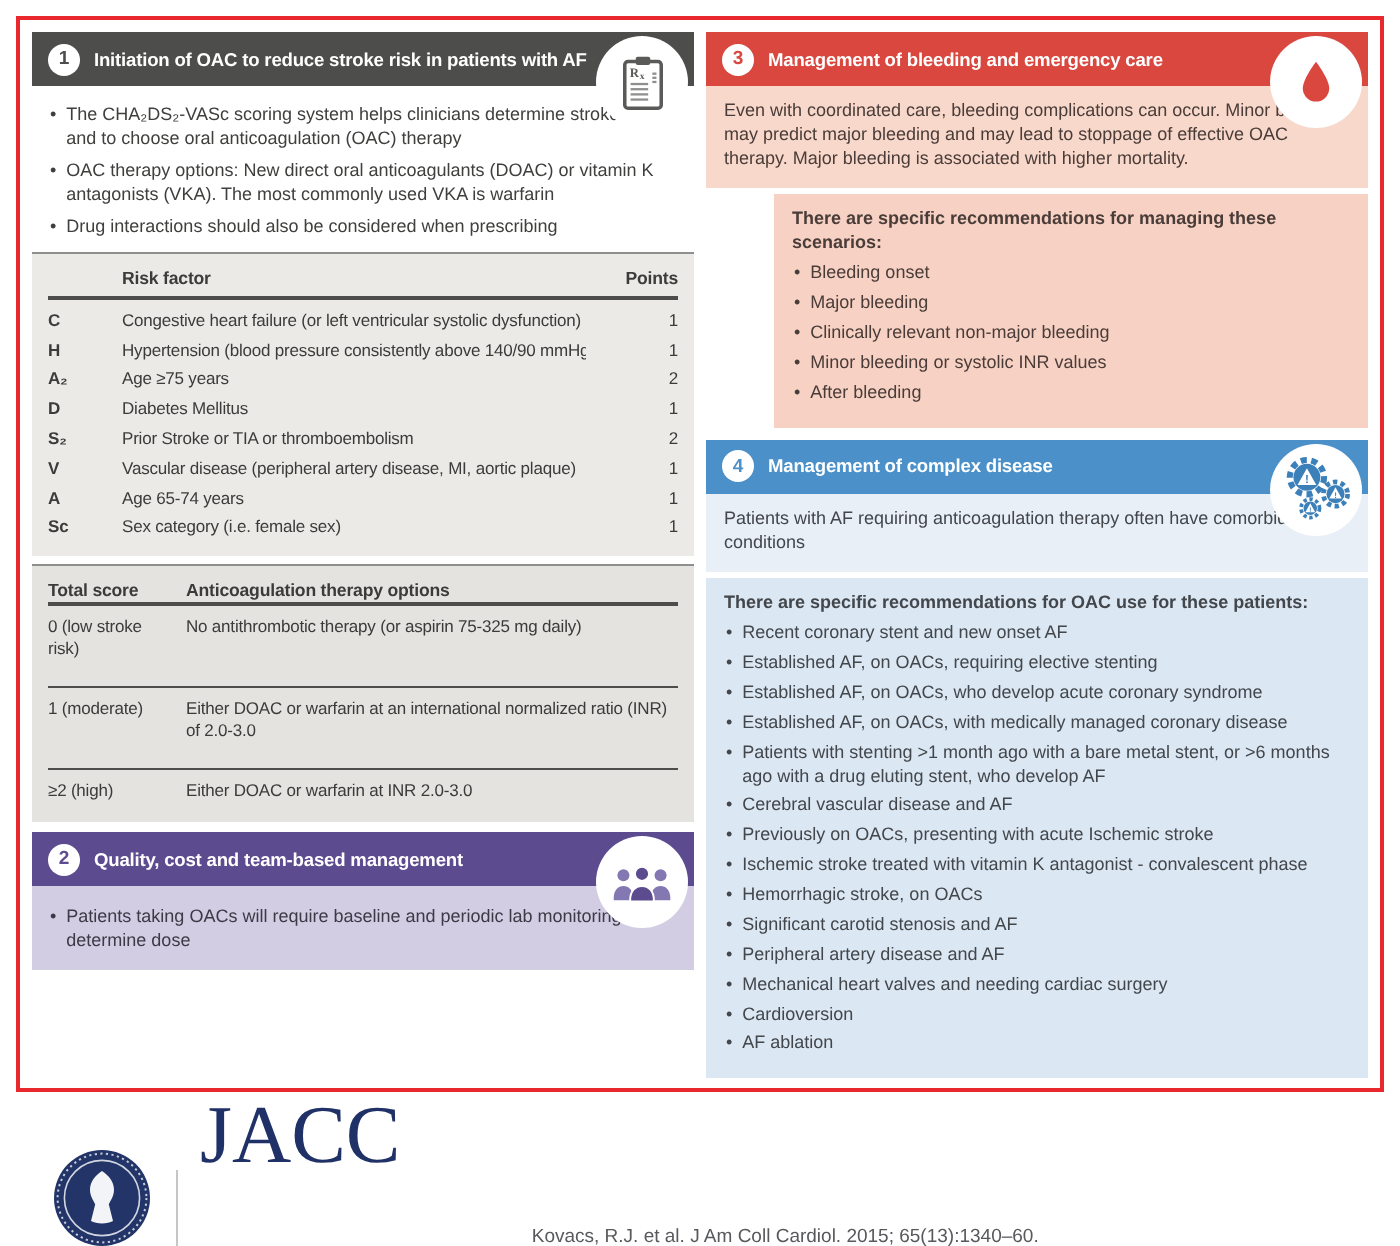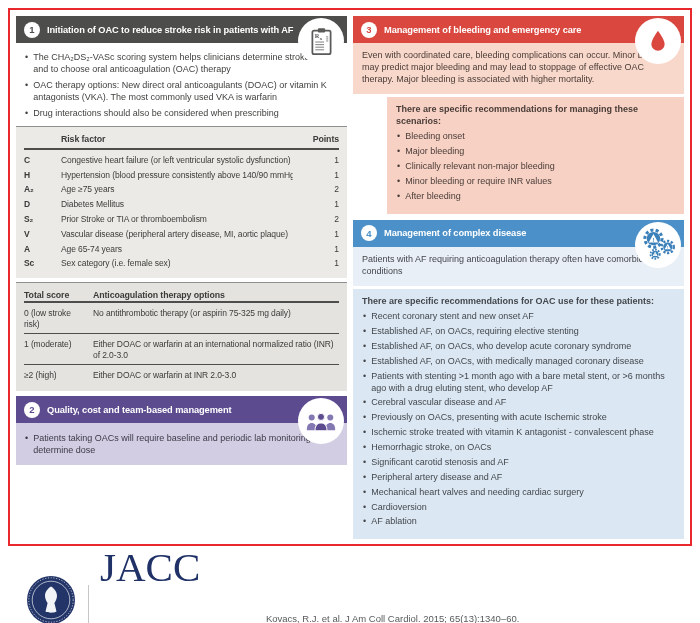--- a/index.html
+++ b/index.html
@@ -39,21 +39,21 @@
   .risk{background:#ebeae7;border-top:1px solid #8f8f8d;margin-bottom:4px;}
   .rt-head,.rt-row{display:grid;grid-template-columns:19px 1fr 28px;column-gap:18px;align-items:baseline;}
   .rt-head{font-weight:bold;font-size:8.8px;padding:3px 0 4px;border-bottom:2px solid #4d4d4b;margin-bottom:2px;}
   .rt-row{padding:2.4px 0;}
   .rt-key{font-weight:bold;}
   .rt-desc{white-space:nowrap;overflow:hidden;}
   .rt-pts,.pts-h{text-align:right;}
   .score{background:#e4e3e0;border-top:1px solid #8f8f8d;margin-bottom:5px;}
   .st-head,.st-row{display:grid;grid-template-columns:60px 1fr;column-gap:9px;}
   .st-head{font-weight:bold;font-size:8.8px;padding:3px 0 1px;border-bottom:2px solid #4d4d4b;}
-  .st-row{padding:5px 0 2px;border-bottom:1.5px solid #4d4d4b;line-height:1.35;}
+  .st-row{padding:5px 0 12px;border-bottom:1.5px solid #4d4d4b;line-height:1.35;}
   .st-row:last-child{border-bottom:none;padding-bottom:3px;}
 
   
   .s2-body{background:#d2cde3;padding:10px 10px 9px 8px;color:#3c3a46;}
 
   
   .block{padding:7px 10px 8px 9px;font-size:9px;line-height:1.32;}
   .s3-intro{background:#f8d8ca;color:#4a3c38;margin-bottom:3px;}
   .s3-rec{background:#f7d2c4;color:#4a3c38;margin-bottom:6px;margin-left:34px;}
   .s4-intro{background:#e9eff7;color:#43474c;margin-bottom:3px;}
@@ -222,21 +222,21 @@
         <div class="bullet">
             <span>Bleeding onset</span>
           </div>
         <div class="bullet">
             <span>Major bleeding</span>
           </div>
         <div class="bullet">
             <span>Clinically relevant non-major bleeding</span>
           </div>
         <div class="bullet">
-            <span>Minor bleeding or require INR values</span>
+            <span>Minor bleeding or systolic INR values</span>
           </div>
         <div class="bullet">
             <span>After bleeding</span>
           </div>
       </div>
 
       <div class="sec-head head-blue">
         <span class="badge n-blue">4</span>
         <span class="sec-title">Management of complex disease</span>
         <span class="icon-circle">

